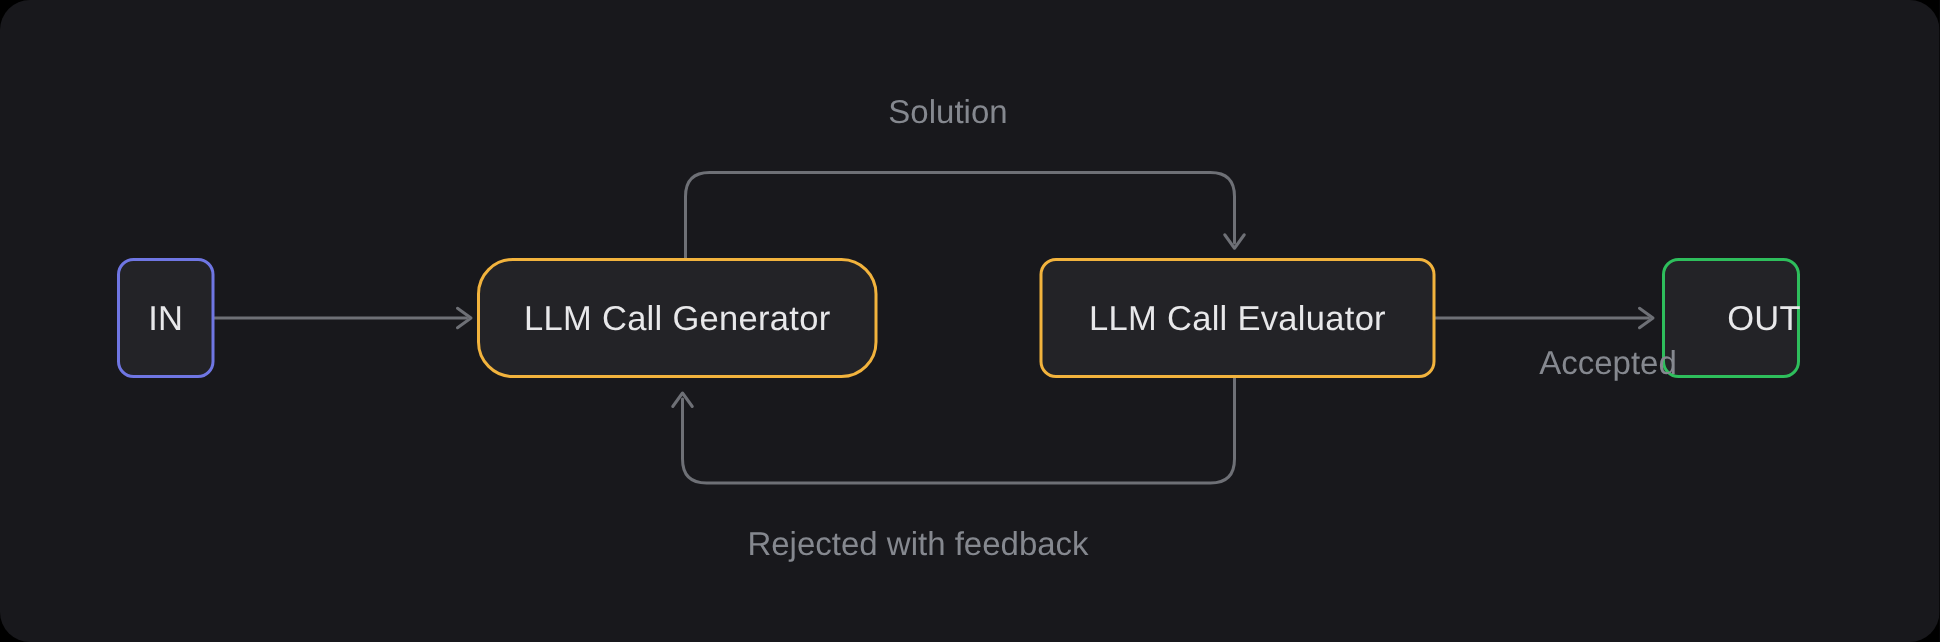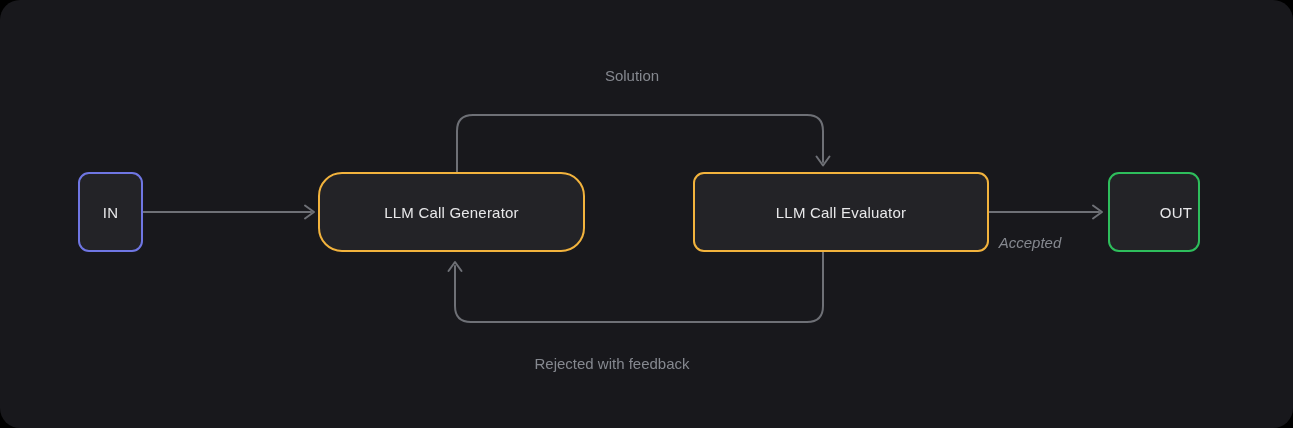--- a/index.html
+++ b/index.html
@@ -47,40 +47,40 @@
     box-sizing: border-box;
     height: 80px;
     top: 172px;
     background: var(--node-fill, #232327);
     border: 2px solid #888;
     border-radius: 11px;
     display: flex;
     align-items: center;
     justify-content: center;
     color: var(--node-text, #e8e8ea);
-    font-size: 15px;
+    font-size: 23px;
     font-weight: 500;
     letter-spacing: 0.2px;
     white-space: nowrap;
   }
   .node-in     { left: 78px;   width: 65px;  border-color: var(--in-border, #6f76e3); }
   .node-generator { left: 318px;  width: 267px; border-color: var(--generator-border, #f2b33d); border-radius: 24px; }
-  .node-evaluator { left: 693px;  width: 296px; border-color: var(--evaluator-border, #f2b33d); }
+  .node-evaluator { left: 693px;  width: 264px; border-color: var(--evaluator-border, #f2b33d); }
   .node-out    { left: 1108px; width: 92px;  border-color: var(--out-border, #2ebe5c); padding-left: 44px; }
   .edge-label {
     position: absolute;
     transform: translate(-50%, -50%);
     color: var(--label-text, #85888f);
-    font-size: 15px;
+    font-size: 22px;
     font-weight: 400;
     white-space: nowrap;
   }
   .label-solution { left: 632px;  top: 75px; }
   .label-rejected { left: 612px;  top: 363px; }
-  .label-accepted { left: 1030px; top: 242px; font-style: italic; }
+  .label-accepted { left: 1072px; top: 242px; }
 </style>
 </head>
 <body>
 
 <div class="canvas">
 
   <svg class="edges-layer" viewBox="0 0 1293 428" xmlns="http://www.w3.org/2000/svg">
 
     <path class="edge" d="M143,212 H311"></path>
     <path class="arrowhead" d="M305,205.5 L314,212 L305,218.5"></path>

